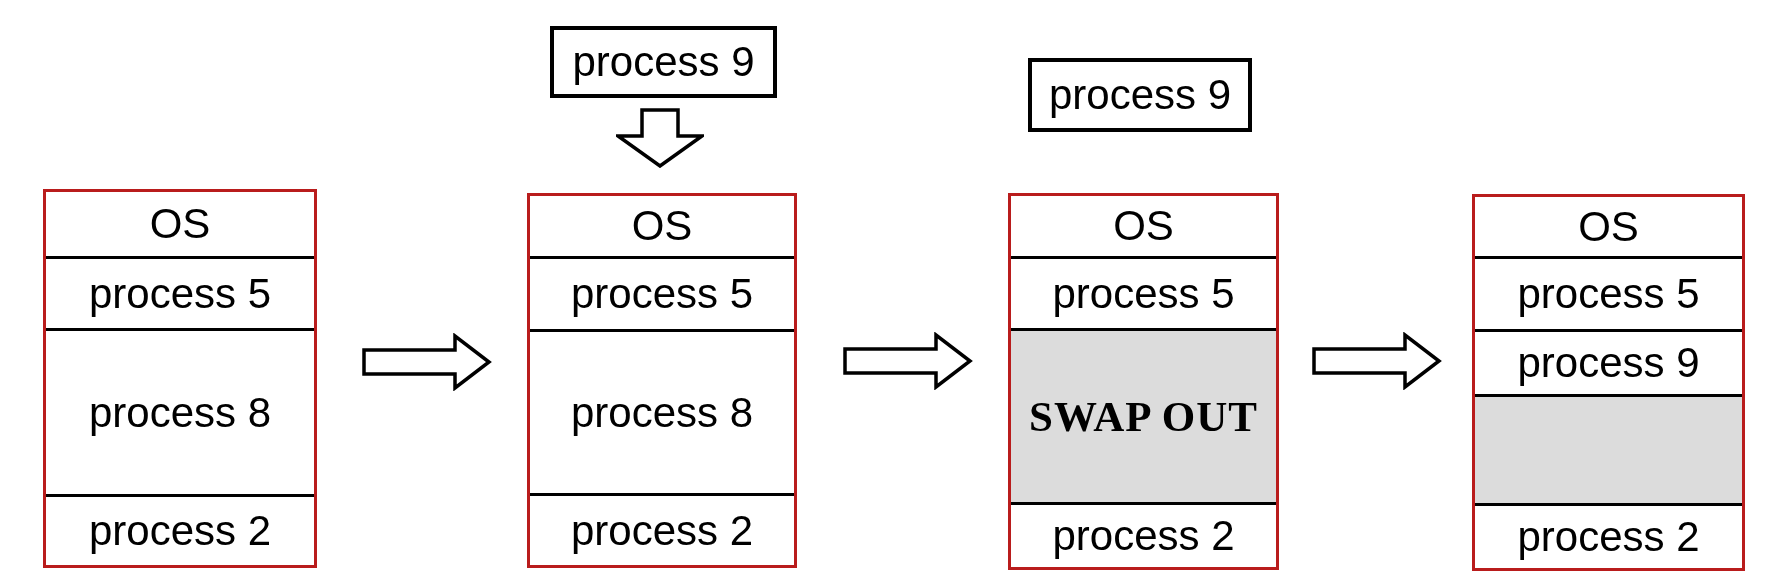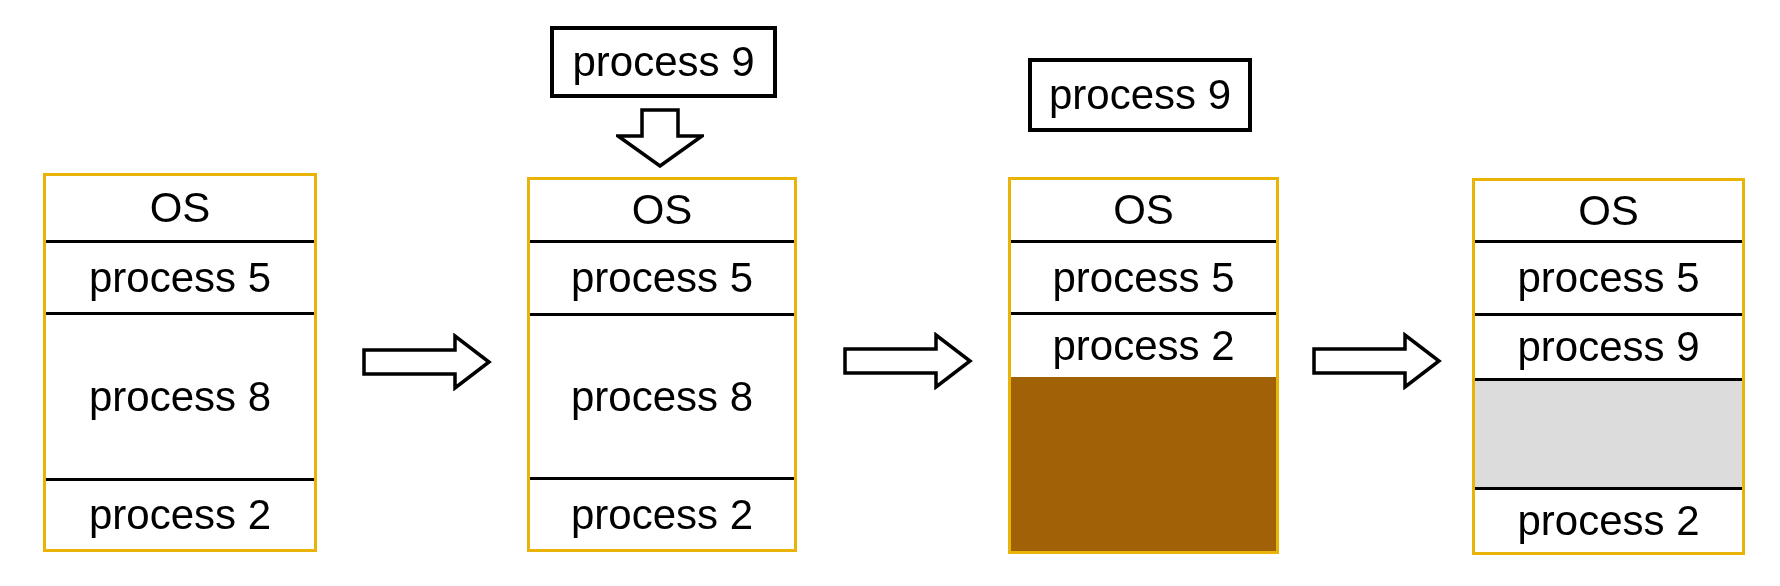--- a/index.html
+++ b/index.html
@@ -8,24 +8,25 @@
     position:relative;
     width:1780px; height:578px;
     background:#ffffff;
     font-family:"Liberation Sans", sans-serif;
     color:#000;
     overflow:hidden;
   }
   .stack {
     position:absolute;
     box-sizing:border-box;
-    border:3px solid #eab308;
-    background:#a16207;
+    border:3px solid #b91c1c;
+    background:#eab308;
     display:flex;
     flex-direction:column;
+    margin-top:16px;
   }
   .row {
     box-sizing:border-box;
     display:flex;
     align-items:center;
     justify-content:center;
     font-size:42px;
     line-height:1;
     border-top:3px solid #000;
     background:#fff;
@@ -106,20 +107,23 @@
     <polygon points="2,17 93,17 93,3 127,29 93,55 93,41 2,41" fill="#ffffff" stroke="#000000" stroke-width="3.5" stroke-linejoin="miter"></polygon>
   </svg>
 
   <div class="stack" style="left:1008px; top:177px; width:271px; height:377px;">
     <div class="row" style="height:60px">
       <span>OS</span>
     </div>
     <div class="row" style="height:72px">
       <span>process 5</span>
     </div>
+    <div class="row gray swap-label" style="height: 174px; background: rgb(220, 220, 220);">
+      <span>SWAP OUT</span>
+    </div>
     <div class="row" style="height:65px">
       <span>process 2</span>
     </div>
   </div>
 
   <svg class="arrow" style="left:1312px; top:332px;" width="130" height="58" viewBox="0 0 130 58">
     <polygon points="2,17 93,17 93,3 127,29 93,55 93,41 2,41" fill="#ffffff" stroke="#000000" stroke-width="3.5" stroke-linejoin="miter"></polygon>
   </svg>
 
   <div class="stack" style="left:1472px; top:178px; width:273px; height:377px;">

